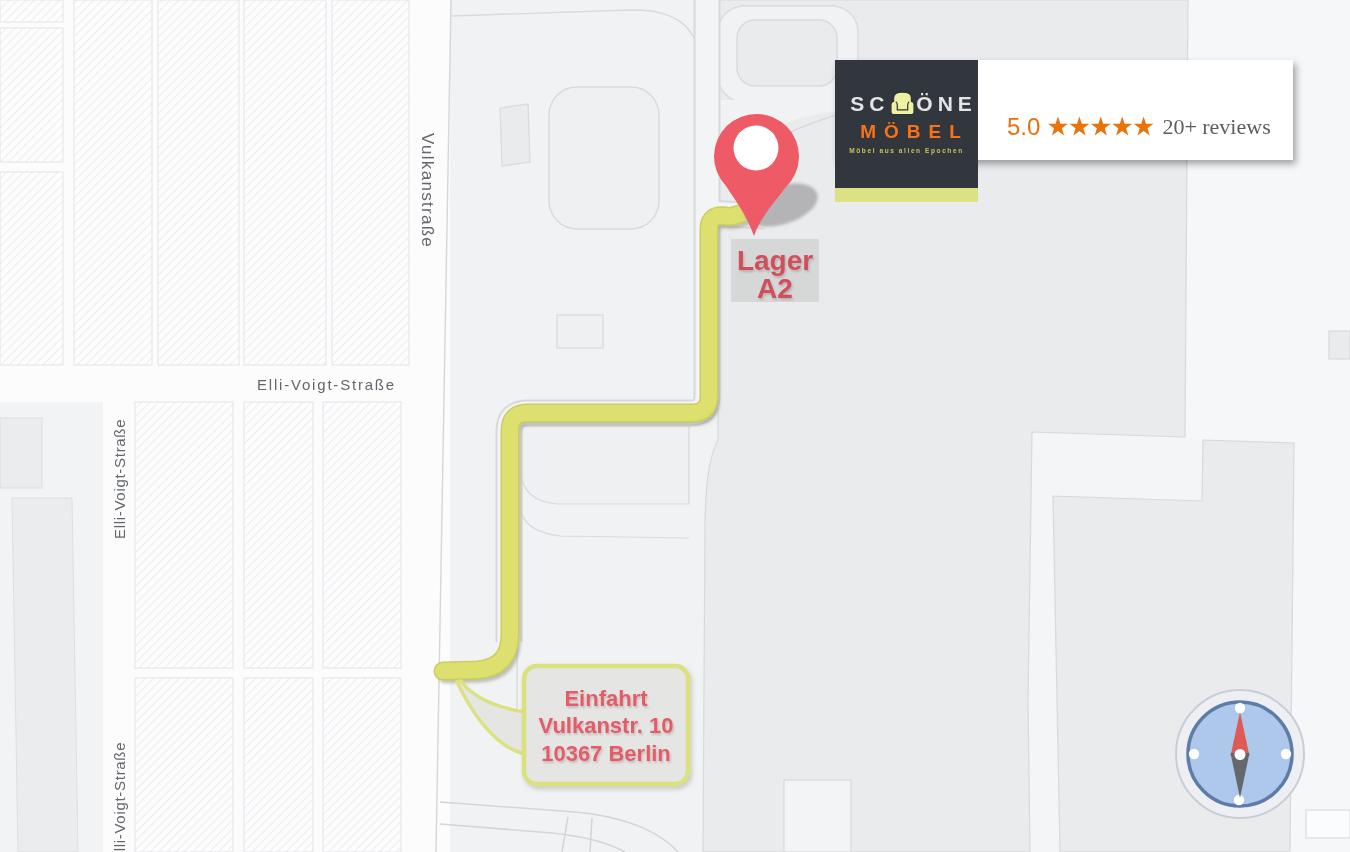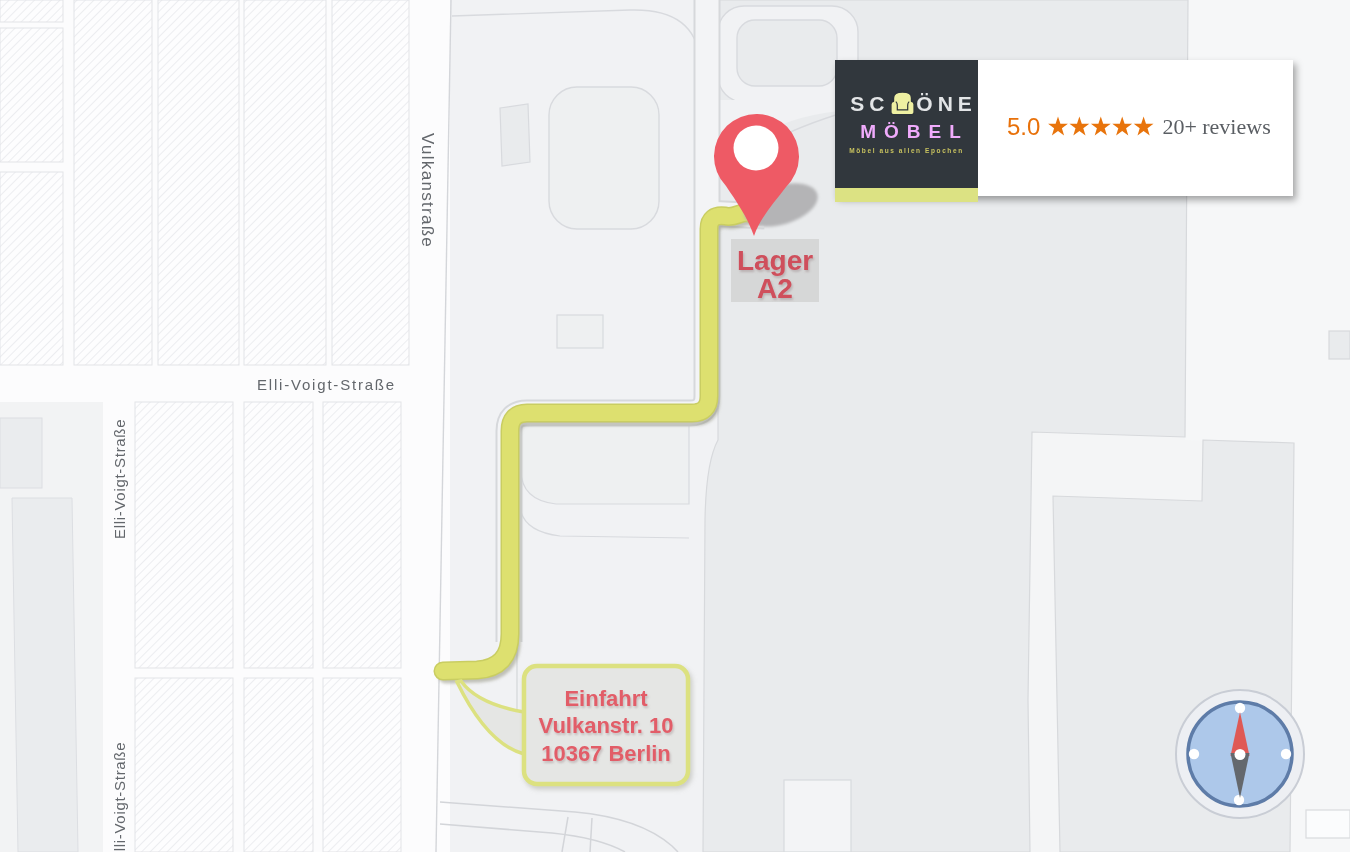--- a/index.html
+++ b/index.html
@@ -1,23 +1,23 @@
 <!DOCTYPE html>
 <html><head>
 <meta charset="utf-8">
 <style>
   html,body{margin:0;padding:0;}
   body{width:1350px;height:852px;overflow:hidden;font-family:"Liberation Sans",sans-serif;}
   #stage{position:relative;width:1350px;height:852px;background:#f4f5f6;}
   #map{position:absolute;left:0;top:0;}
-  .card{position:absolute;left:835px;top:60px;width:458px;height:136px;background:#fff;box-shadow:3px 4px 7px rgba(0,0,0,.35);}
+  .card{position:absolute;left:835px;top:60px;width:458px;height:100px;background:#fff;box-shadow:3px 4px 7px rgba(0,0,0,.35);}
   .logo{position:absolute;left:0;top:0;width:143px;height:128px;background:#31373d;}
   .strip{position:absolute;left:0;top:128px;width:143px;height:14px;background:#dce283;}
   .lrow1{position:absolute;left:7px;top:30px;width:143px;text-align:center;color:#e3e5e7;font-size:21px;font-weight:bold;letter-spacing:5px;white-space:nowrap;}
-  .lrow2{position:absolute;left:8px;top:61px;width:143px;text-align:center;color:#f0abfc;font-size:19px;font-weight:bold;letter-spacing:8px;}
+  .lrow2{position:absolute;left:8px;top:61px;width:143px;text-align:center;color:#f97316;font-size:19px;font-weight:bold;letter-spacing:8px;}
   .lrow3{position:absolute;left:0;top:87px;width:143px;text-align:center;color:#c9c35f;font-size:6.5px;font-weight:bold;letter-spacing:1.6px;white-space:nowrap;}
   .chair{display:inline-block;vertical-align:-6px;margin:0 1px;}
   .title{position:absolute;left:172px;top:8px;font-size:26.5px;color:#3e4247;}
   .rating{position:absolute;left:172px;top:52px;height:30px;display:flex;align-items:center;white-space:nowrap;}
   .score{font-size:24px;color:#e8710a;margin-right:8px;}
   .rev{font-size:22px;color:#5a5e63;margin-left:8px;font-family:Liberation Serif, serif;}
 </style>
 </head>
 <body>
 <div id="stage">

